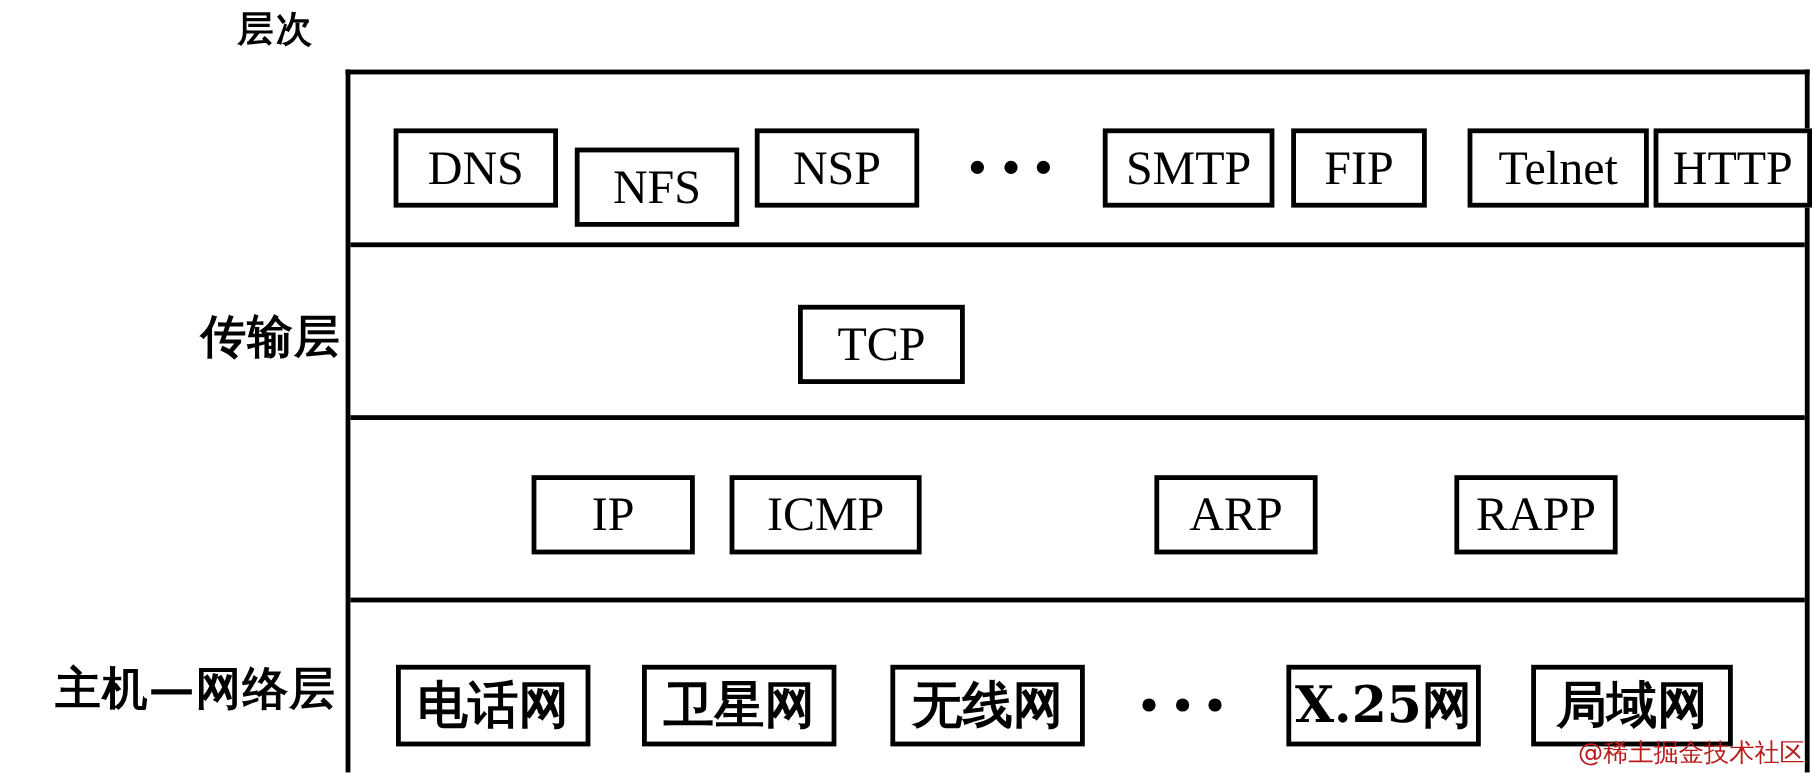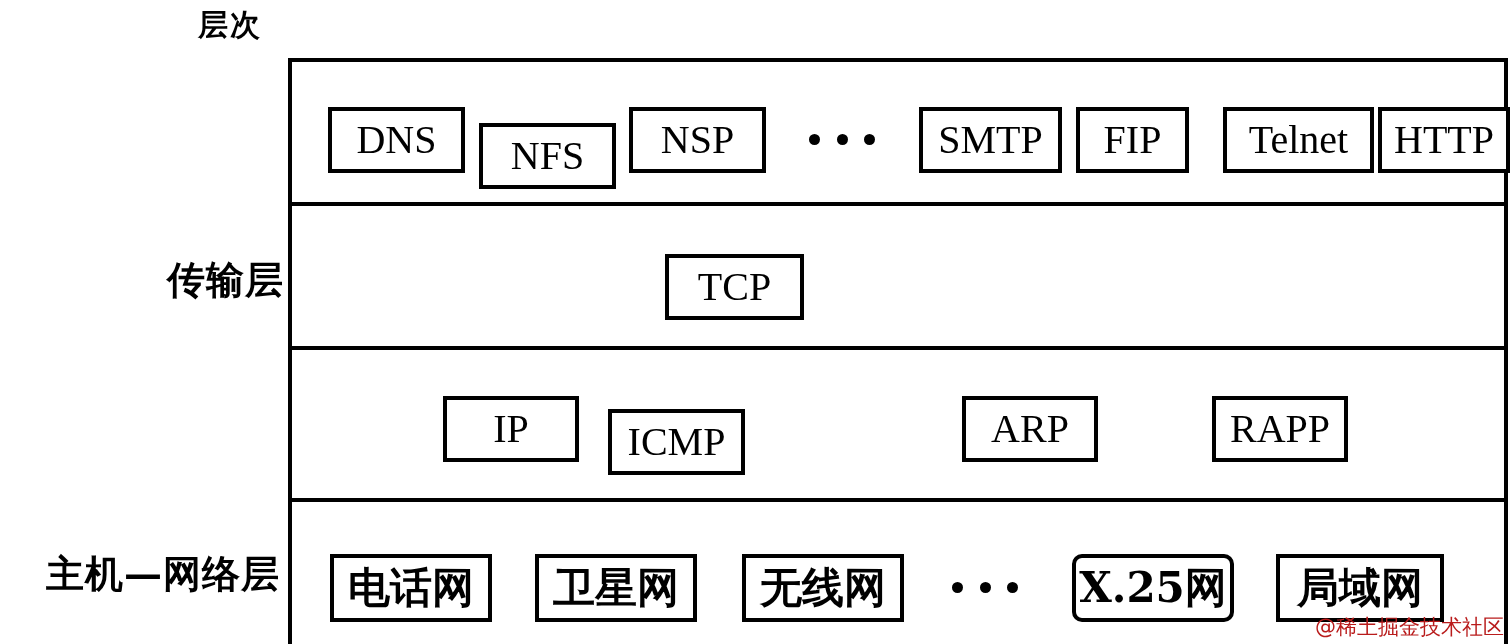--- a/index.html
+++ b/index.html
@@ -144,34 +144,34 @@
     </div>
 
     <div class="pbox" style="left:627px; top:45px; width:143px; height:66px;">SMTP</div>
     <div class="pbox" style="left:784px; top:45px; width:113px; height:66px;">FIP</div>
     <div class="pbox" style="left:931px; top:45px; width:151px; height:66px;">Telnet</div>
     <div class="pbox" style="left:1086px; top:45px; width:132px; height:66px;">HTTP</div>
 
     <div class="pbox" style="left:373px; top:192px; width:139px; height:66px;">TCP</div>
 
     <div class="pbox" style="left:151px; top:334px; width:136px; height:66px;">IP</div>
-    <div class="pbox" style="left:316px; top:347px; width:137px; height:66px;">ICMP</div>
+    <div class="pbox" style="left:316px; top:334px; width:160px; height:66px;">ICMP</div>
     <div class="pbox" style="left:670px; top:334px; width:136px; height:66px;">ARP</div>
     <div class="pbox" style="left:920px; top:334px; width:136px; height:66px;">RAPP</div>
 
     <div class="pbox cjk" style="left:38px;  top:492px; width:162px; height:68px;">电话网</div>
     <div class="pbox cjk" style="left:243px; top:492px; width:162px; height:68px;">卫星网</div>
     <div class="pbox cjk" style="left:450px; top:492px; width:162px; height:68px;">无线网</div>
 
     <div class="ellipsis" style="left:660px; top:520px;">
       <span></span>
       <span></span>
       <span></span>
     </div>
 
-    <div class="pbox cjk" style="left:780px; top:492px; width:162px; height:68px;border-radius:10px;">X.25网</div>
+    <div class="pbox cjk" style="left:780px; top:492px; width:162px; height:68px;">X.25网</div>
     <div class="pbox cjk" style="left:984px; top:492px; width:168px; height:68px;">局域网</div>
 
   </div>
 
   <div class="watermark">@稀土掘金技术社区</div>
 
 </div>
 
 </body></html>

